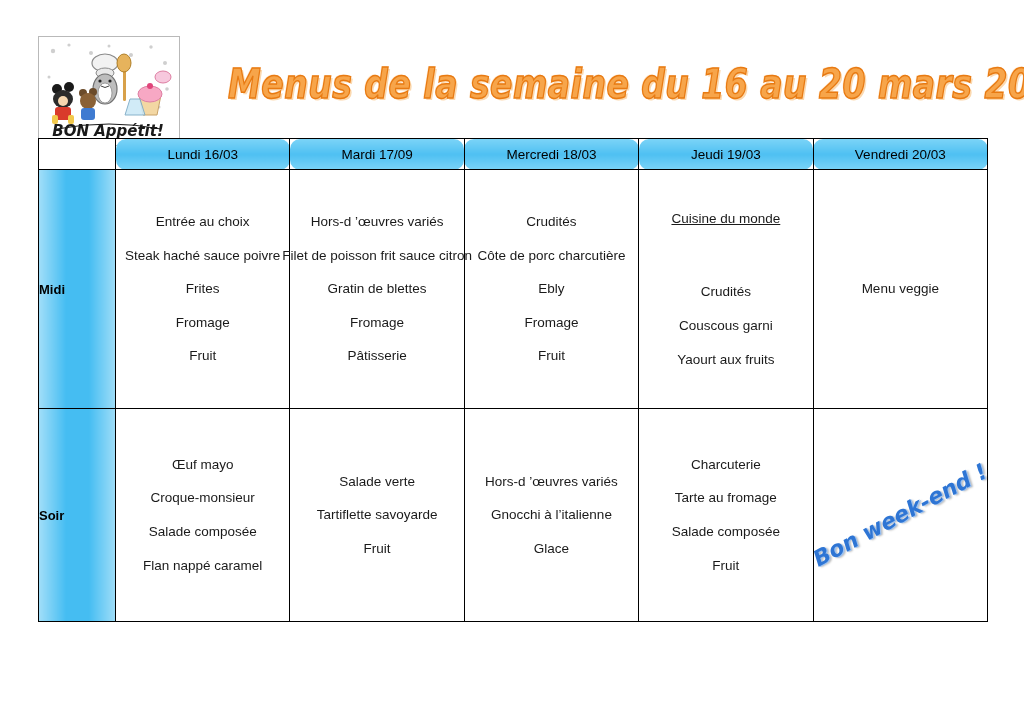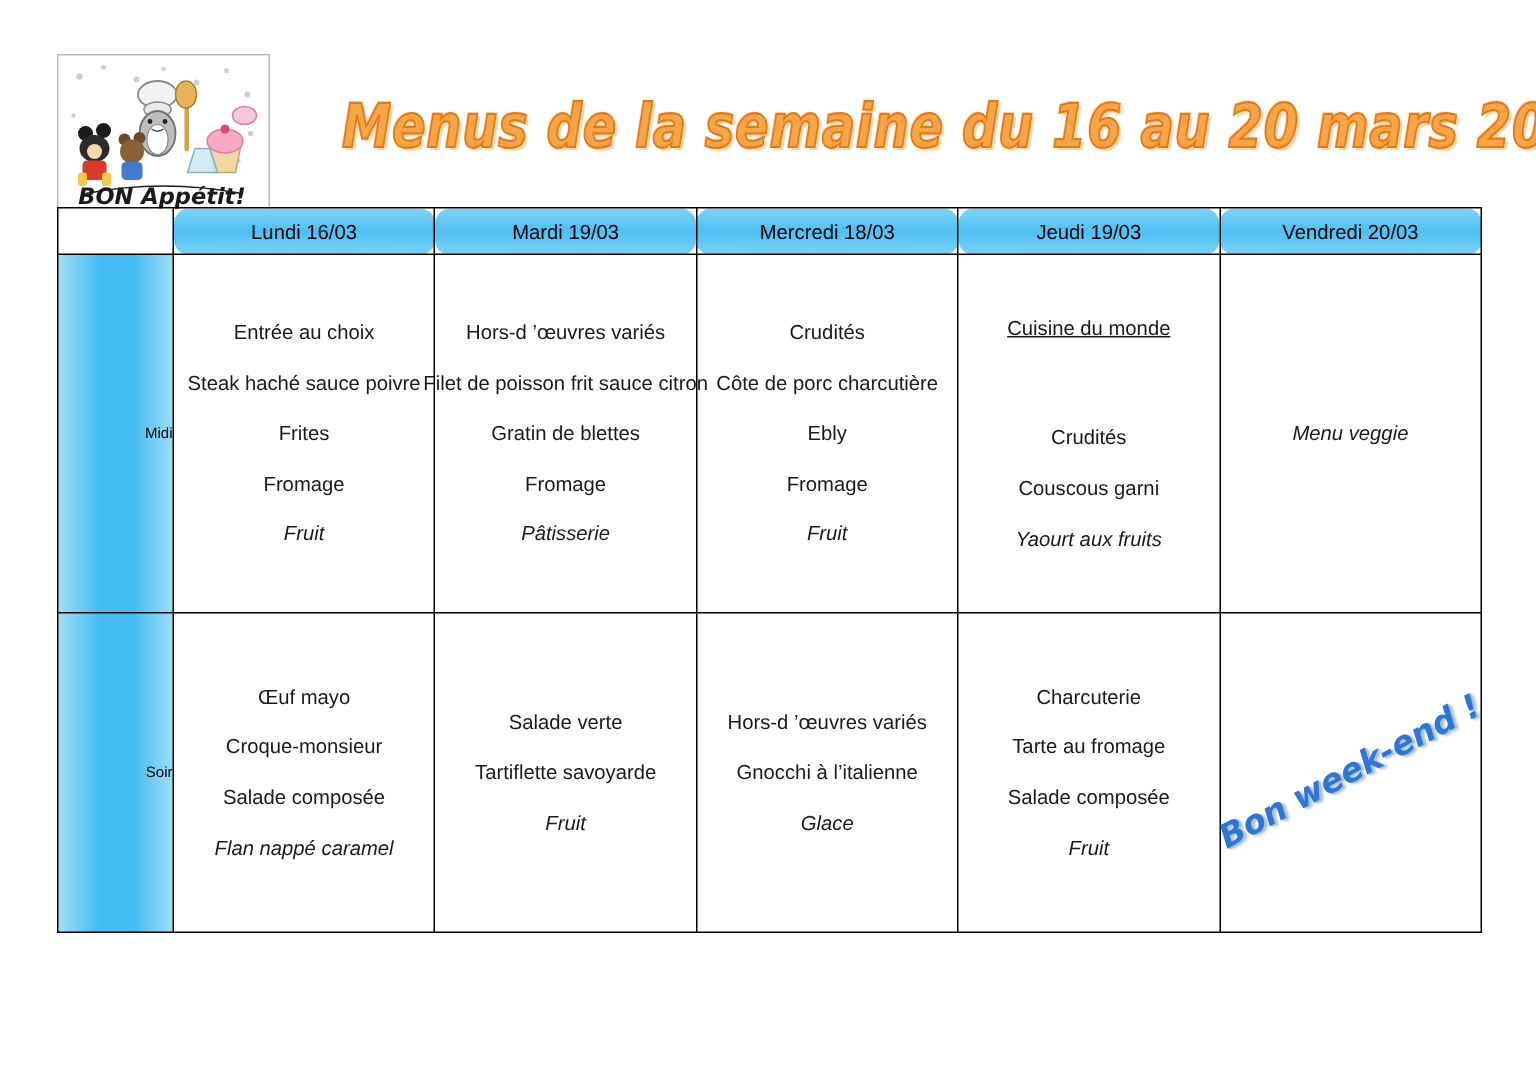--- a/index.html
+++ b/index.html
@@ -81,43 +81,43 @@
     background: #5BC7F5;
     background: linear-gradient(to bottom, #7ad3f7 0%, #4ec0f2 50%, #7ad3f7 100%);
     text-align: center;
     font-size: 13.5px;
     font-weight: normal;
     color: #000;
     border-radius: 10px;
   }
   .service-cell {
     width: 76px;
-    text-align: right;
-    font-size: 10px;
-    font-weight: normal;
+    text-align: left;
+    font-size: 13px;
+    font-weight: bold;
     color: #000;
     background: #5BC7F5;
     background: linear-gradient(to right, #9fddf8 0%, #45bdf2 35%, #45bdf2 65%, #9fddf8 100%);
   }
   .menu-cell {
     background: #ffffff;
     text-align: center;
     padding: 14px 6px;
   }
   .row-midi td { height: 238px; }
   .row-soir td { height: 212px; }
 
   .dish {
     font-size: 13.5px;
     color: #1a1a1a;
     line-height: 1.15;
     margin: 0 0 18px 0;
     white-space: nowrap;
   }
-  .dish:last-child { margin-bottom: 0; font-style: italic; }
+  .dish:last-child { margin-bottom: 0; }
   .dish.underline { text-decoration: underline; }
   .dish.spacer-after { margin-bottom: 58px; }
 
   .cell-inner {
     display: flex;
     flex-direction: column;
     justify-content: center;
     align-items: center;
     height: 100%;
   }
@@ -210,21 +210,21 @@
   </div>
 
   <div class="title">Menus de la semaine du 16 au 20 mars 2026</div>
 </div>
 
 <table class="menu-table">
   <thead>
     <tr>
       <th class="corner-cell"></th>
       <th class="day-head">Lundi 16/03</th>
-      <th class="day-head">Mardi 19/03</th>
+      <th class="day-head">Mardi 17/09</th>
       <th class="day-head">Mercredi 18/03</th>
       <th class="day-head">Jeudi 19/03</th>
       <th class="day-head">Vendredi 20/03</th>
     </tr>
   </thead>
   <tbody>
     <tr class="row-midi">
       <td class="service-cell">Midi</td>
       <td class="menu-cell">
           <div class="cell-inner">

